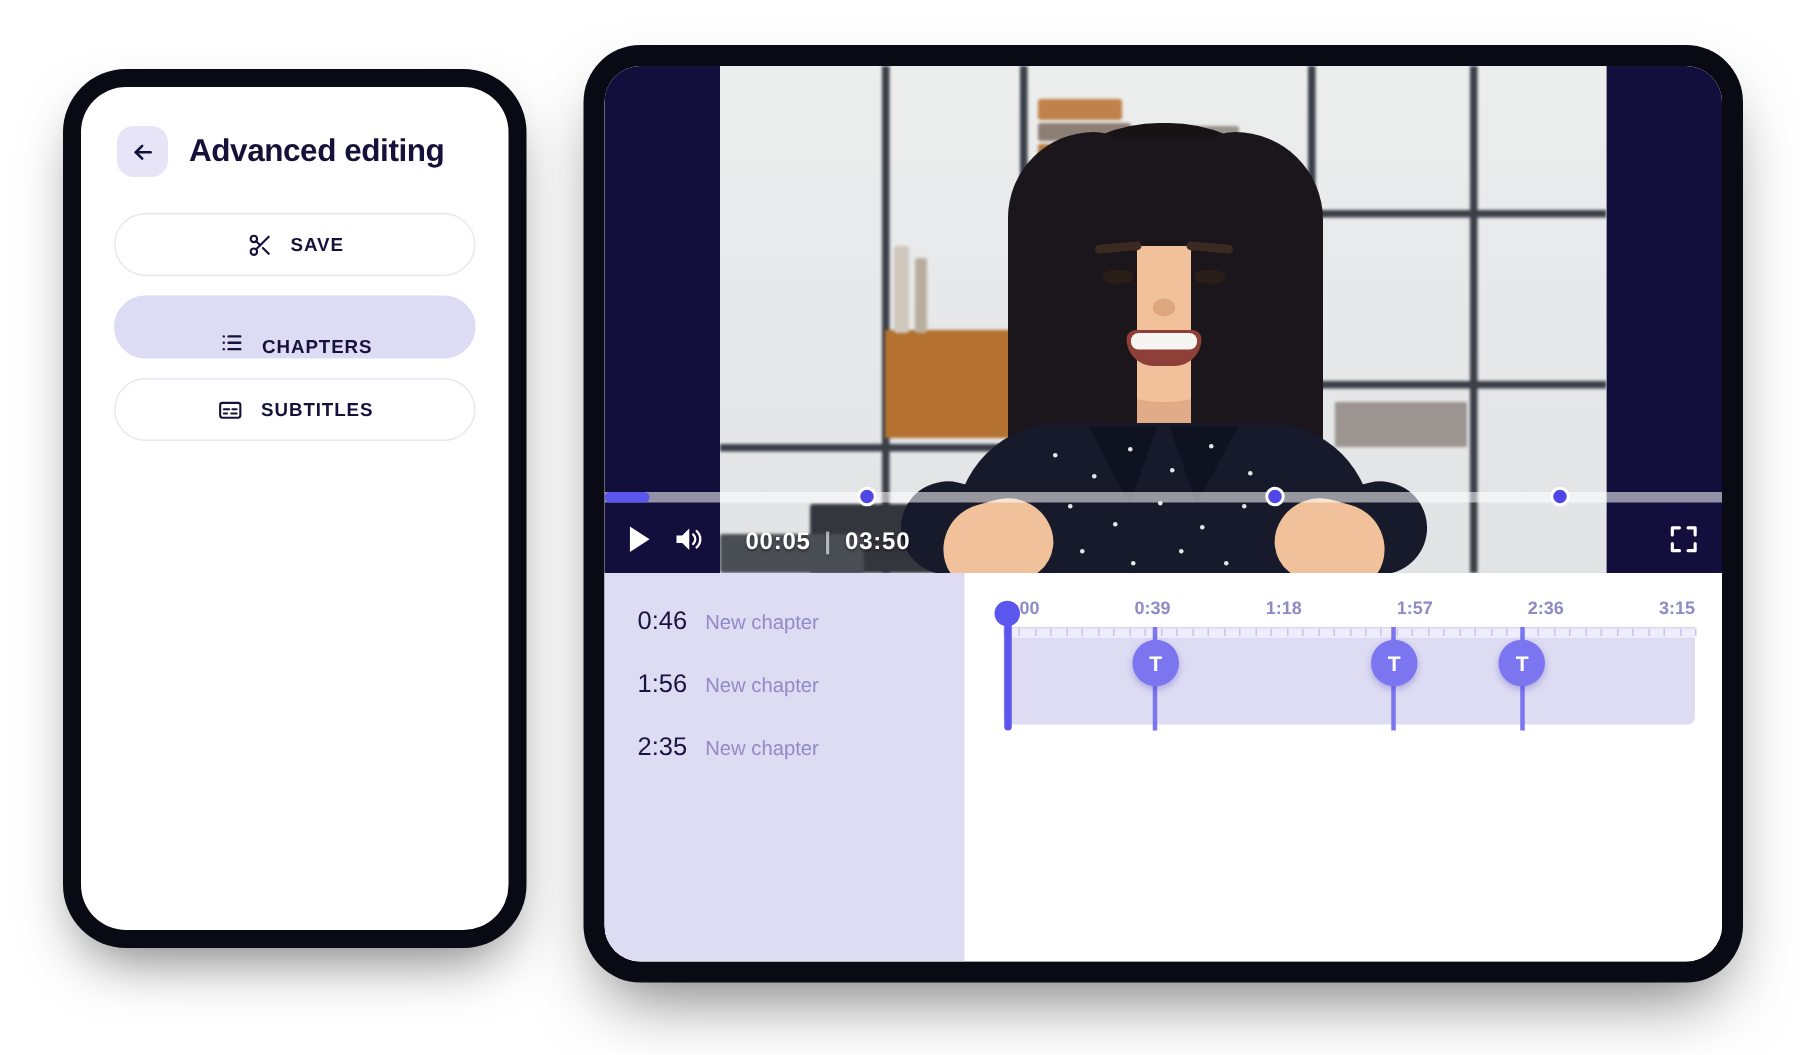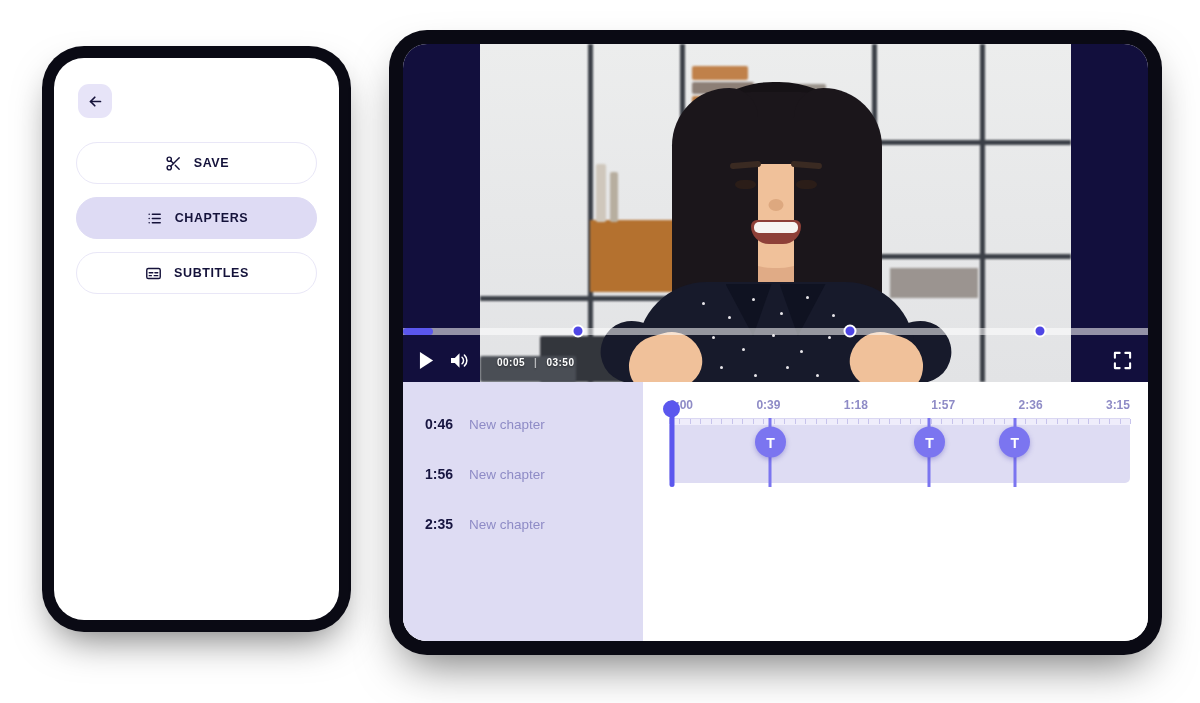--- a/index.html
+++ b/index.html
@@ -45,20 +45,21 @@
     border: 1px solid #E9E7F7;
     background: #ffffff;
     display: flex; align-items: center; justify-content: center;
     gap: 11px;
     color: #14123A;
     font-size: 12.5px; font-weight: 700; letter-spacing: 0.6px;
   }
   .menu-item.active {
     background: #DEDBF4;
     border-color: #DEDBF4;
+    align-items: flex-end;
   }
   .menu-item .mi-icon { display:flex; align-items:center; justify-content:center; width:19px; height:19px; }
   .menu-item .mi-icon svg { display:block; }
 
   
   .app-card {
     position: absolute;
     left: 403px; top: 44px;
     width: 745px; height: 597px;
     background: #ffffff;
@@ -169,36 +170,36 @@
 
   
   .controls {
     position:absolute; left:0; right:0; bottom:0; height:40px;
     display:flex; align-items:center; padding:0 16px;
     color:#ffffff;
   }
   .ctrl-btn { display:flex; align-items:center; justify-content:center; margin-right:16px; }
   .time-wrap {
     display:flex; align-items:flex-start; gap:9px;
-    font-size:10px; font-weight:700; letter-spacing:0.5px; margin-left:12px;
+    font-size:16px; font-weight:700; letter-spacing:0.5px; margin-left:12px;
     text-shadow: 0 1px 2px rgba(0,0,0,0.45);
   }
   .time-sep { opacity:0.6; }
   .spacer { flex:1 1 auto; }
 
   
   .work { flex:1 1 auto; display:flex; background:#ffffff; position:relative; }
   .chapter-list {
     width:240px; flex:0 0 240px; background:#DEDCF3;
     padding:22px 0 0 22px;
   }
   .chapter-row {
     display:flex; align-items:baseline; gap:12px; margin-bottom:22px;
   }
-  .ch-time { font-size:14px; font-weight:700; color:#171540; min-width:32px;margin-top:12px; }
+  .ch-time { font-size:17px; font-weight:400; color:#171540; min-width:32px; }
   .ch-name { font-size:13.5px; color:#8E8BC6; }
 
   .timeline-area { flex:1 1 auto; position:relative; padding:0; }
   .tl-inner { position:absolute; left:26px; right:18px; top:16px; }
   .tl-ruler {
     position:relative; height:20px;
     display:flex; justify-content:space-between; align-items:flex-start;
   }
   .tl-label { font-size:12px; color:#8E8BC6; font-weight:600; }
   .tl-ticks {
@@ -244,20 +245,21 @@
 
     <div class="sidebar-header">
       <div class="back-btn">
         <span>
           <svg width="17" height="17" viewBox="0 0 24 24" fill="none" stroke="#15123A" stroke-width="2.4" stroke-linecap="round" stroke-linejoin="round">
             <line x1="19" y1="12" x2="5" y2="12"></line>
               <polyline points="11 18 5 12 11 6"></polyline>
           </svg>
         </span>
       </div>
+      <div class="panel-title">Advanced editing</div>
     </div>
 
     <div class="menu">
 
       <div class="menu-item">
         <span class="mi-icon">
           <svg width="17" height="17" viewBox="0 0 24 24" fill="none" stroke="#15123A" stroke-width="2" stroke-linecap="round" stroke-linejoin="round">
             <circle cx="6" cy="6" r="3"></circle>
               <circle cx="6" cy="18" r="3"></circle>
             <line x1="20" y1="4" x2="8.12" y2="15.88"></line>

